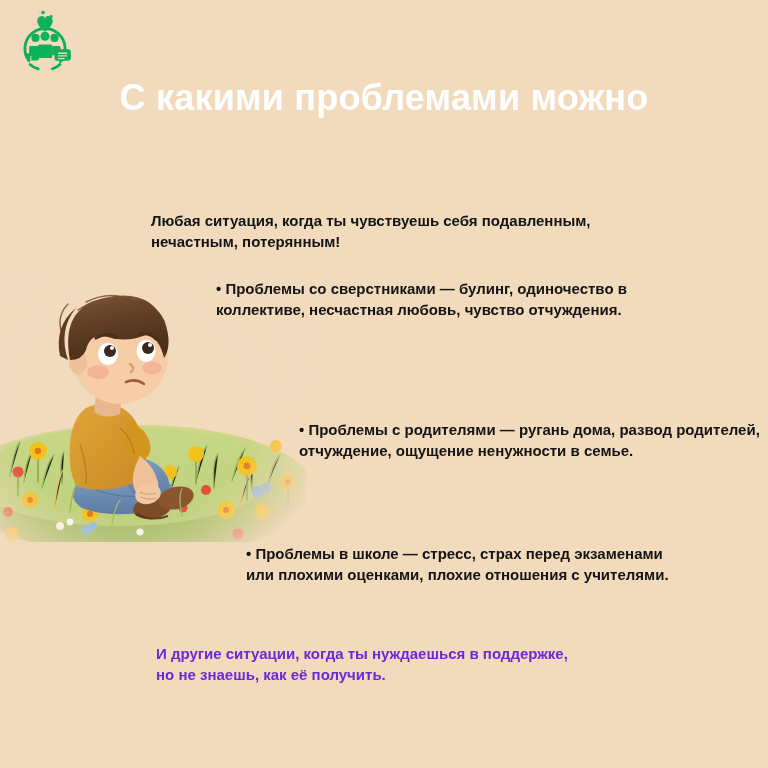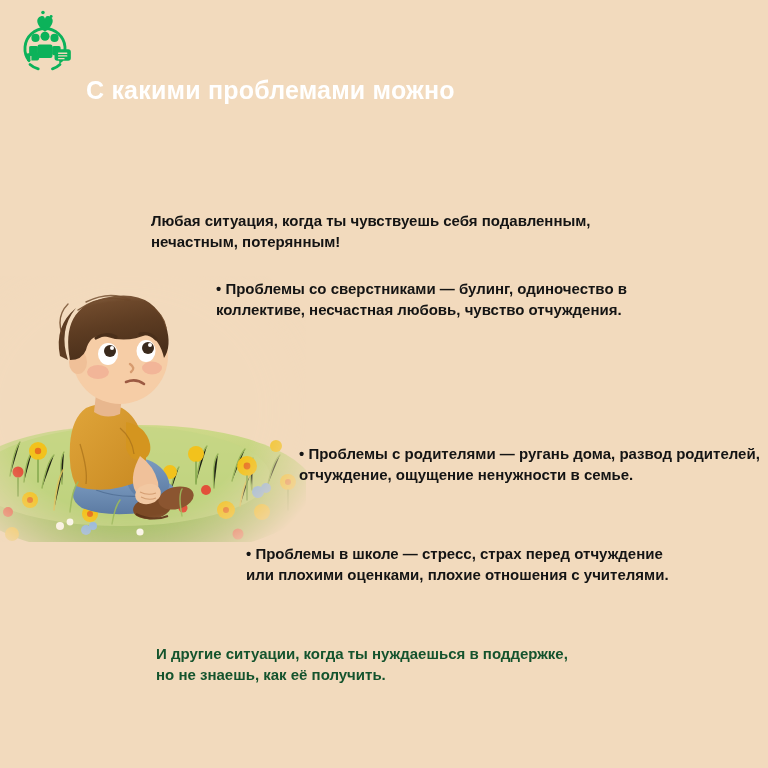--- a/index.html
+++ b/index.html
@@ -16,23 +16,23 @@
     position:absolute;
     left:11px; top:7px;
     width:68px; height:68px;
   }
 
   
   #title {
     position:absolute;
     left:86px; top:74px;
     width:596px;
-    text-align:left;
+    text-align:center;
     color:#ffffff;
-    font-size:25px;
+    font-size:36px;
     font-weight:bold;
     line-height:1.32;
     letter-spacing:0.2px;
   }
 
   
   #illustration {
     position:absolute;
     left:0px; top:276px;
     width:306px; height:266px;
@@ -43,25 +43,25 @@
   #illustration svg { display:block; }
 
   
   .para {
     position:absolute;
     color:#141414;
     font-size:15px;
     font-weight:bold;
     line-height:1.42;
   }
-  .para.white { color:#14532d; }
+  .para.white { color:#6d28d9; }
 
   #p-intro   { left:151px; top:210px;  width:512px; }
   #p-peers   { left:216px; top:278px;  width:452px; }
-  #p-parents { left:299px; top:443px;  width:466px; }
+  #p-parents { left:299px; top:419px;  width:466px; }
   #p-school  { left:246px; top:543px;  width:430px; }
   #p-outro   { left:156px; top:643px;  width:430px; }
 </style>
 </head>
 <body>
 
 <div id="logo">
   <svg viewBox="0 0 100 100" width="68" height="68" aria-hidden="true">
     <g fill="#0cb25a">
 
@@ -280,14 +280,14 @@
       <path d="M70 236 q2 -22 8 -30"></path>
         <path d="M182 240 q-4 -20 0 -27"></path>
       <path d="M112 248 q3 -18 8 -24"></path>
     </g>
   </svg>
 </div>
 
 <p class="para" id="p-intro">Любая ситуация, когда ты чувствуешь себя подавленным, нечастным, потерянным!</p>
 <p class="para" id="p-peers">• Проблемы со сверстниками — булинг, одиночество в коллективе, несчастная любовь, чувство отчуждения.</p>
 <p class="para" id="p-parents"> • Проблемы с родителями — ругань дома, развод родителей, отчуждение, ощущение ненужности в семье.</p>
-<p class="para" id="p-school">• Проблемы в школе — стресс, страх перед отчуждение или плохими оценками, плохие отношения с учителями.</p>
+<p class="para" id="p-school">• Проблемы в школе — стресс, страх перед экзаменами или плохими оценками, плохие отношения с учителями.</p>
 <p class="para white" id="p-outro">И другие ситуации, когда ты нуждаешься в поддержке, но не знаешь, как её получить.</p>
 
 </body></html>

